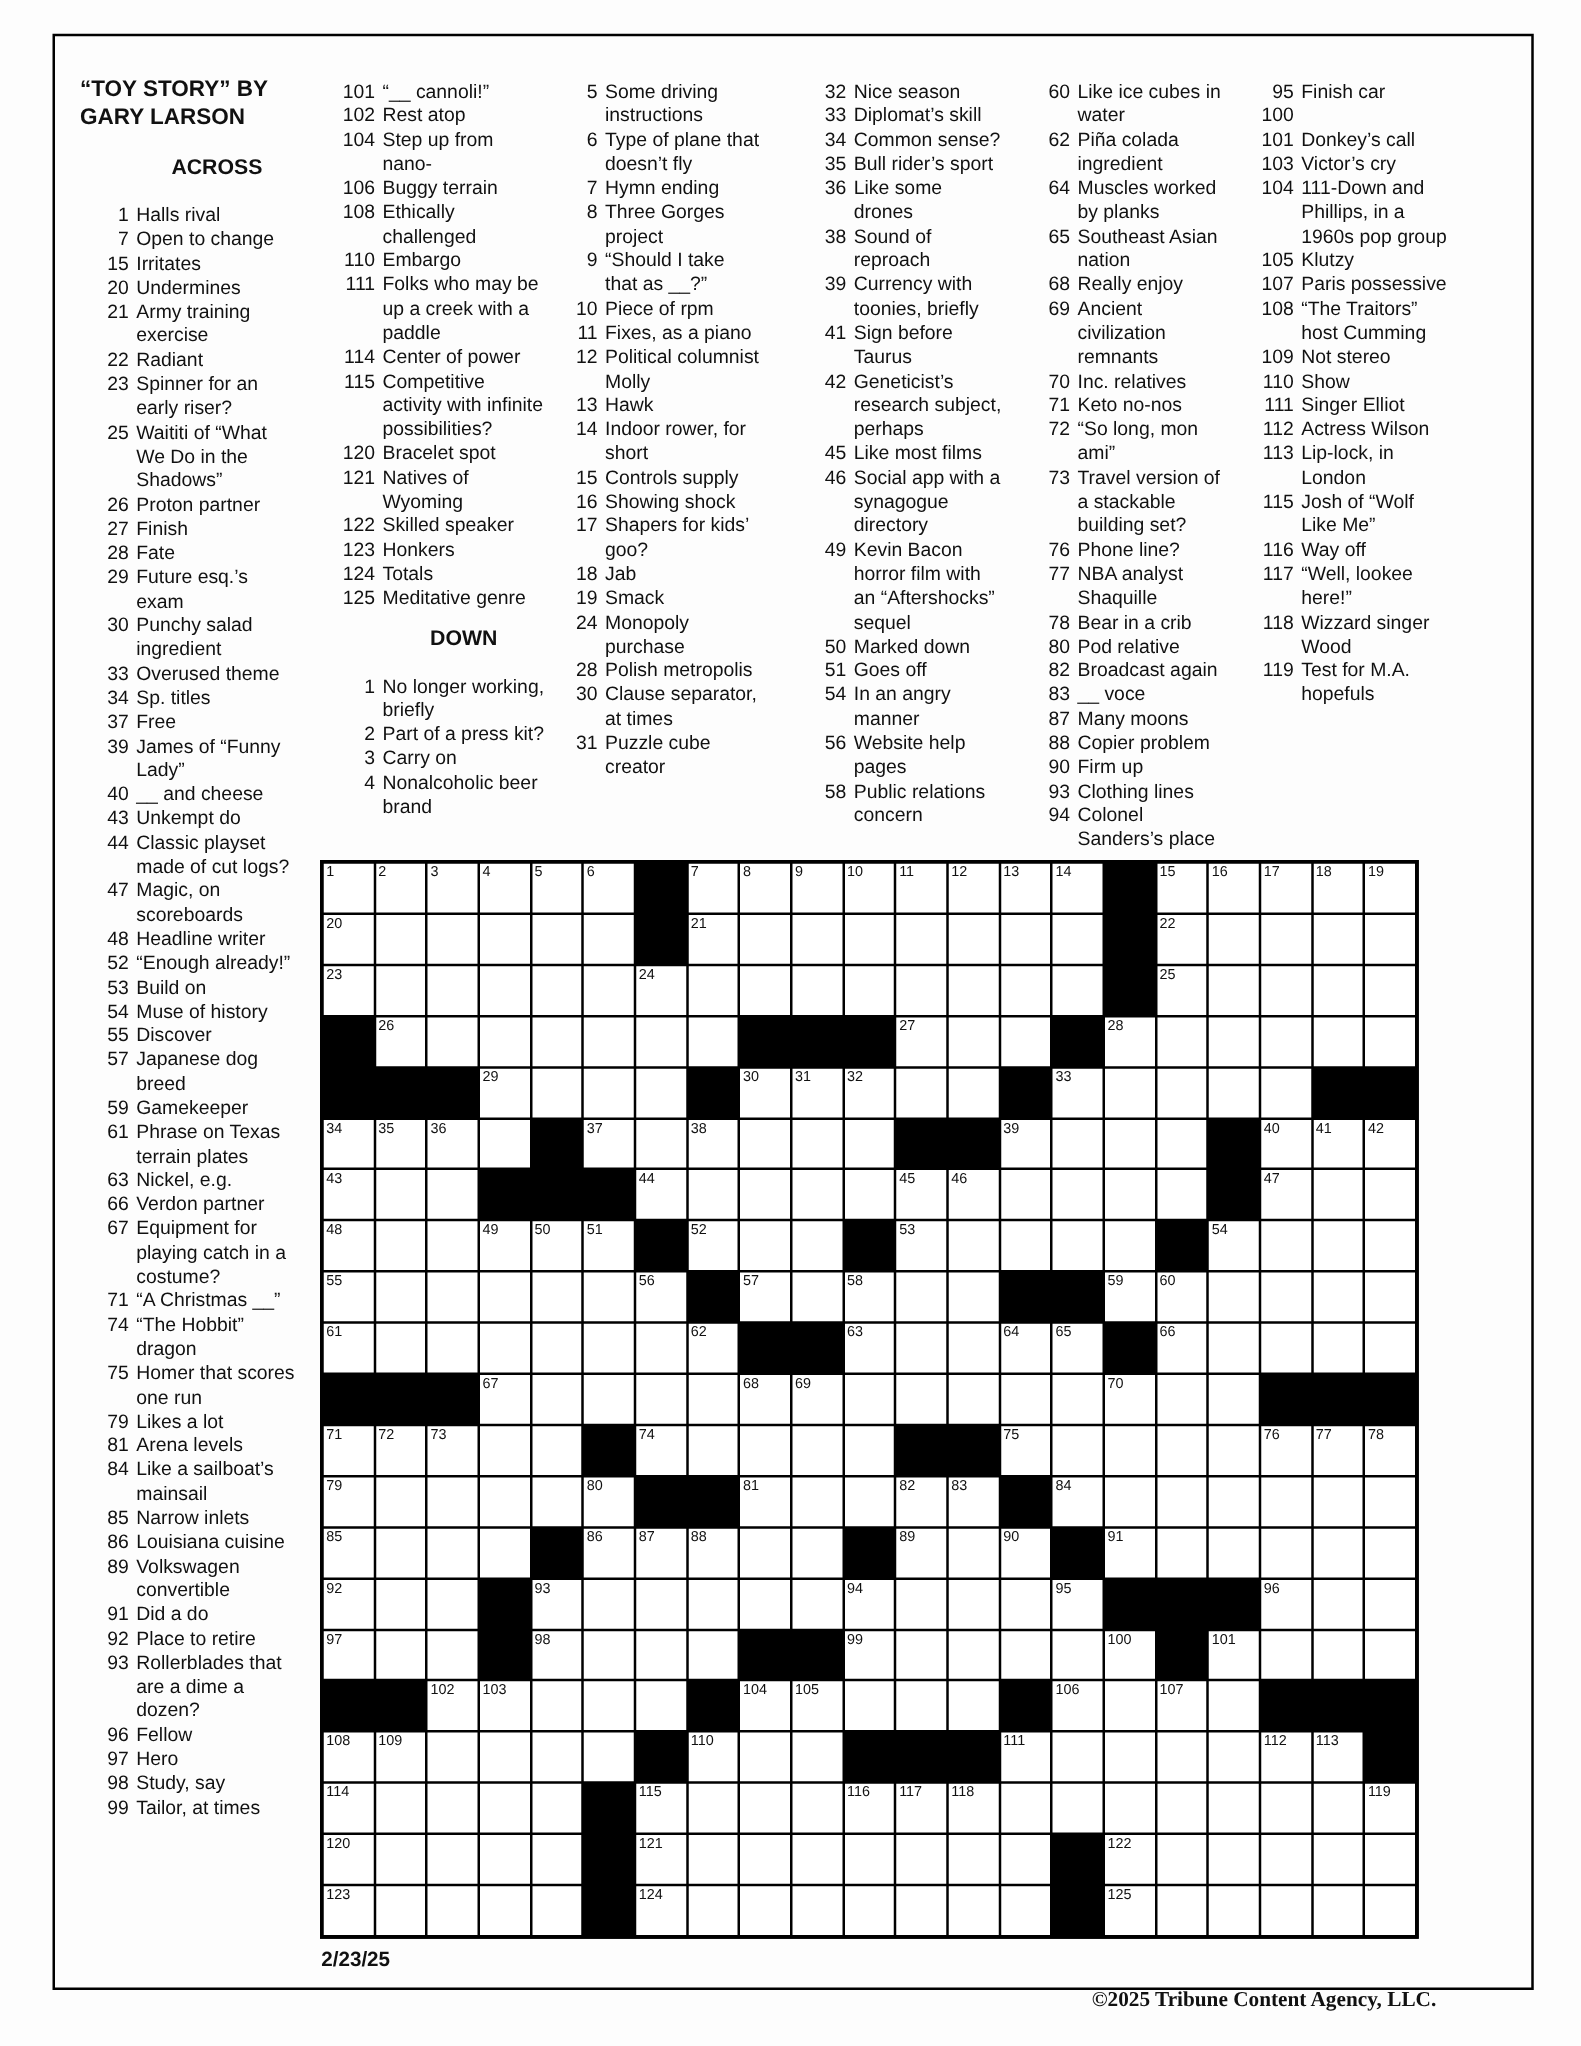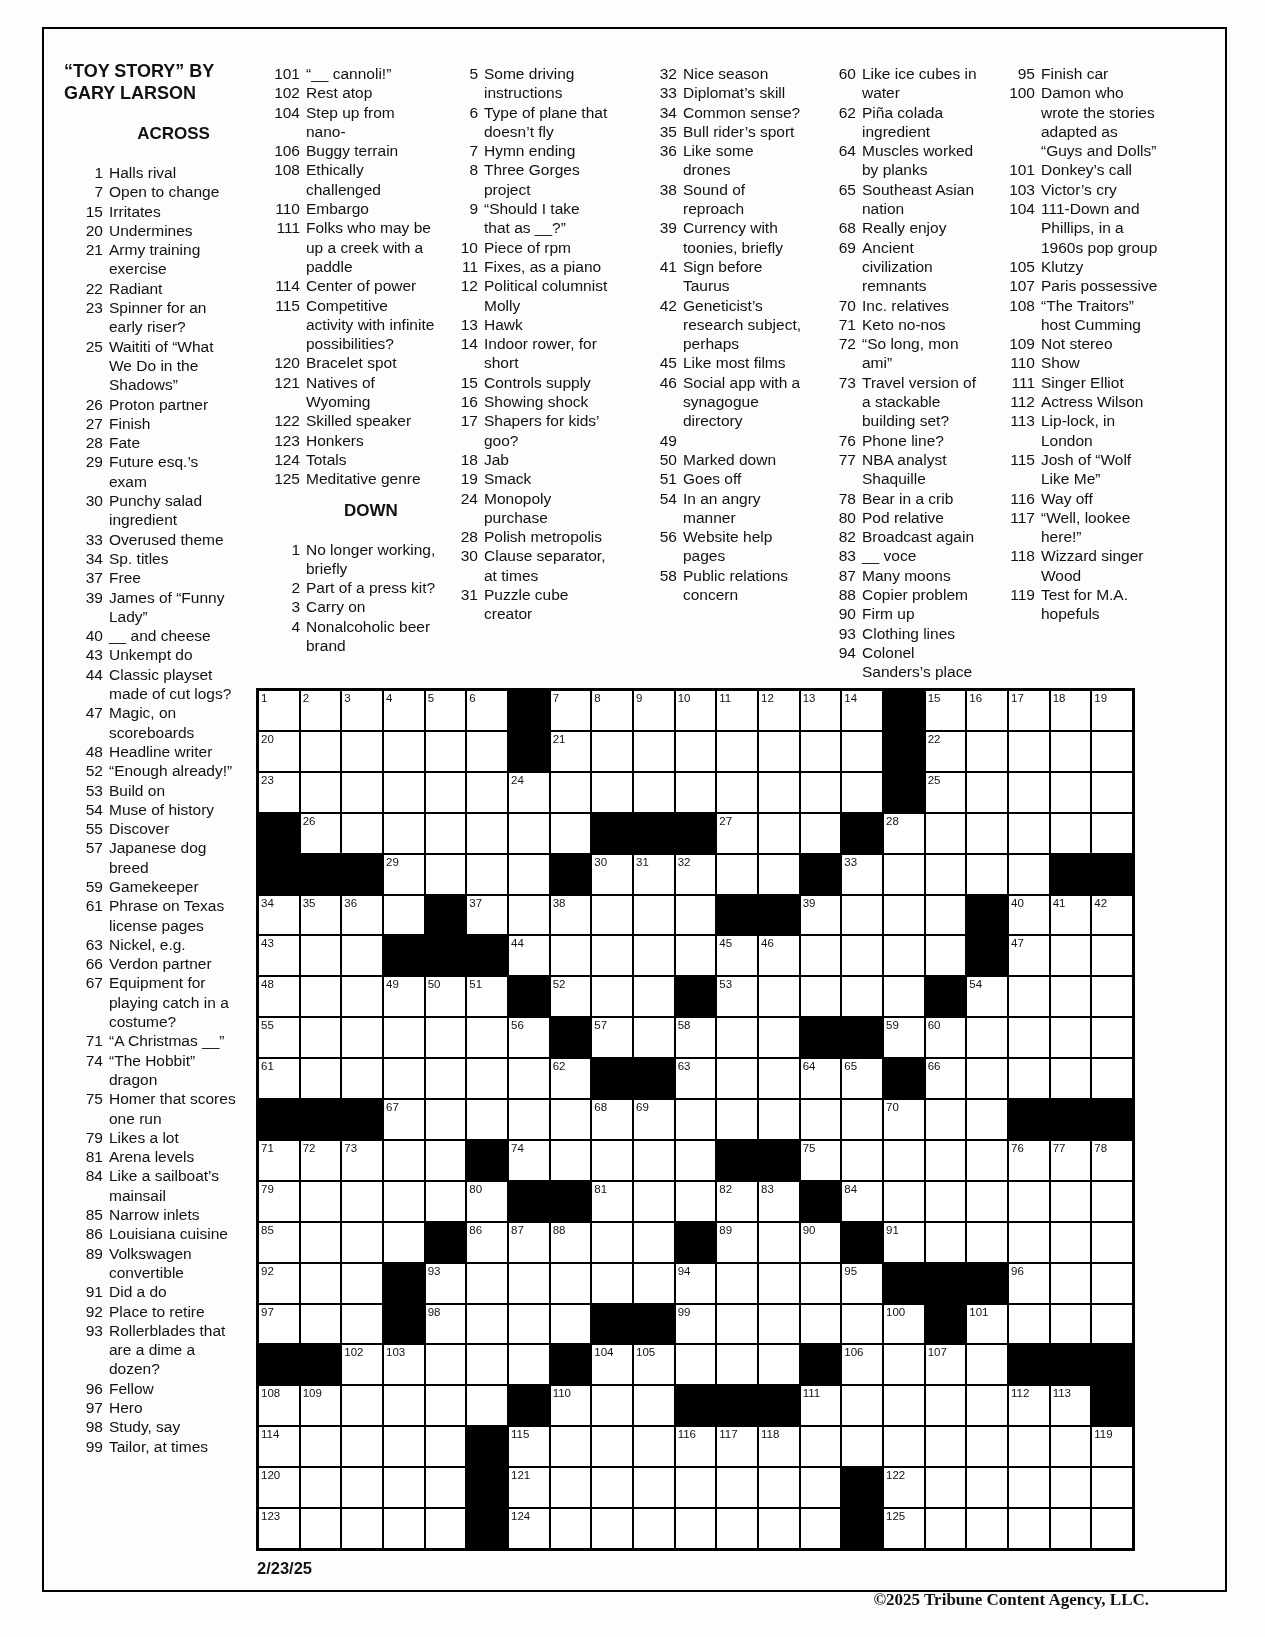--- a/index.html
+++ b/index.html
@@ -158,21 +158,21 @@
       <div class="clue">
         <span class="cnum">57</span>
         <span class="ctxt">Japanese dog breed</span>
       </div>
       <div class="clue">
         <span class="cnum">59</span>
         <span class="ctxt">Gamekeeper</span>
       </div>
       <div class="clue">
         <span class="cnum">61</span>
-        <span class="ctxt">Phrase on Texas license pages</span>
+        <span class="ctxt">Phrase on Texas terrain plates</span>
       </div>
       <div class="clue">
         <span class="cnum">63</span>
         <span class="ctxt">Nickel, e.g.</span>
       </div>
       <div class="clue">
         <span class="cnum">66</span>
         <span class="ctxt">Verdon partner</span>
       </div>
       <div class="clue">
@@ -452,20 +452,21 @@
       <div class="clue">
         <span class="cnum">45</span>
         <span class="ctxt">Like most films</span>
       </div>
       <div class="clue">
         <span class="cnum">46</span>
         <span class="ctxt">Social app with a synagogue directory</span>
       </div>
       <div class="clue">
         <span class="cnum">49</span>
+        <span class="ctxt">Kevin Bacon horror film with an “Aftershocks” sequel</span>
       </div>
       <div class="clue">
         <span class="cnum">50</span>
         <span class="ctxt">Marked down</span>
       </div>
       <div class="clue">
         <span class="cnum">51</span>
         <span class="ctxt">Goes off</span>
       </div>
       <div class="clue">
@@ -573,21 +574,20 @@
 </div>
 
 <div class="clue-col col6">
   <div id="col6-list">
       <div class="clue">
         <span class="cnum">95</span>
         <span class="ctxt">Finish car</span>
       </div>
       <div class="clue">
         <span class="cnum">100</span>
-        <span class="ctxt">Damon who wrote the stories adapted as “Guys and Dolls”</span>
       </div>
       <div class="clue">
         <span class="cnum">101</span>
         <span class="ctxt">Donkey’s call</span>
       </div>
       <div class="clue">
         <span class="cnum">103</span>
         <span class="ctxt">Victor’s cry</span>
       </div>
       <div class="clue">

